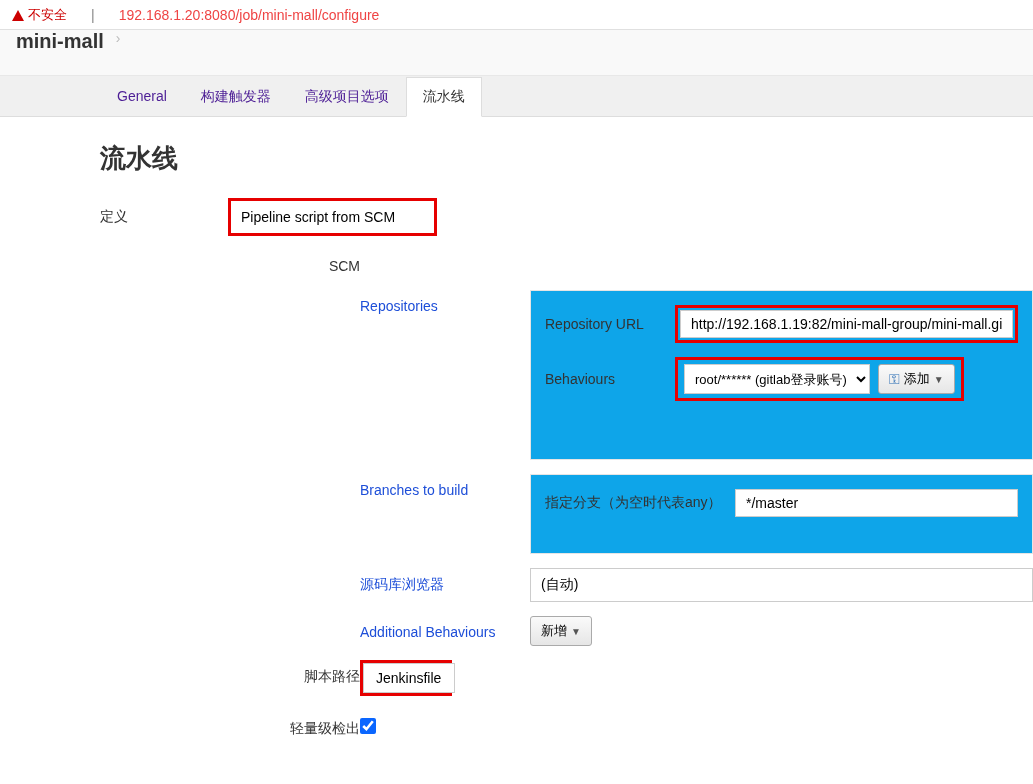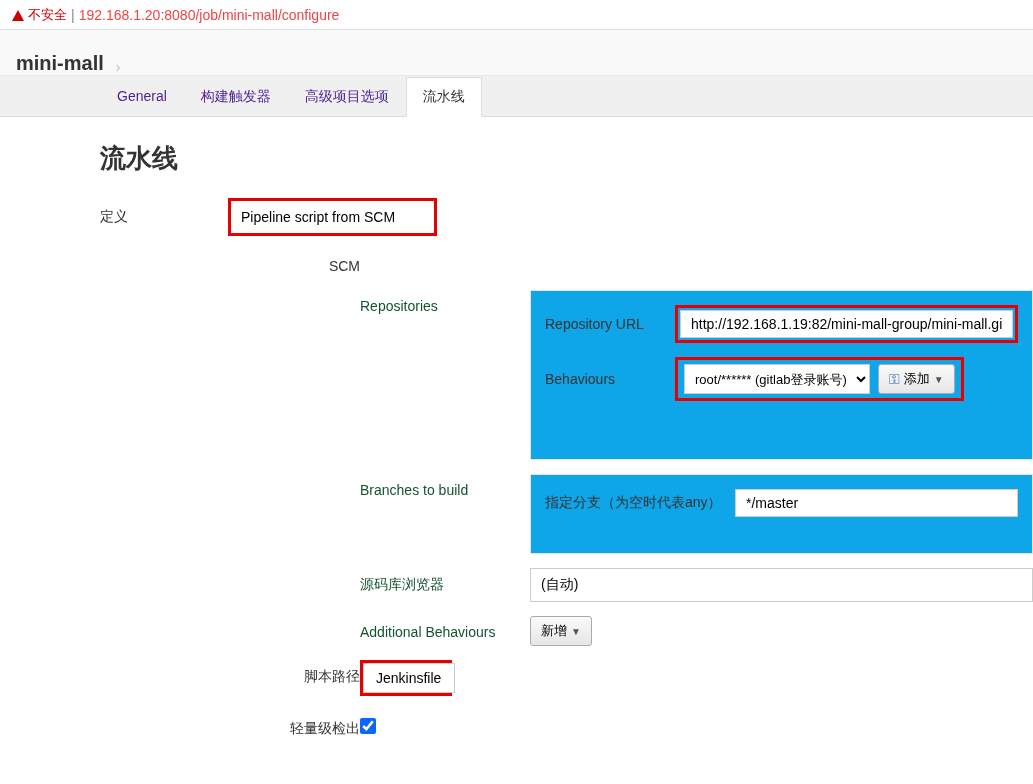--- a/index.html
+++ b/index.html
@@ -1,23 +1,23 @@
 <!DOCTYPE html>
 <html><head>
 <meta charset="utf-8">
 <style>
 * { box-sizing: border-box; margin: 0; padding: 0; font-family: Arial, "Microsoft YaHei", sans-serif; }
 body { background: #fff; font-size: 14px; color: #333; }
 
-.url-bar { height: 30px; border-bottom: 1px solid #e0e0e0; display: flex; align-items: center; padding: 0 12px; gap: 4px; background: #fff; }
+.url-bar { height: 30px; border-bottom: 1px solid #e0e0e0; display: flex; align-items: center; padding: 0 12px; gap: 24px; background: #fff; }
 .insecure { color: #cc0000; font-size: 13px; display: flex; align-items: center; gap: 4px; }
 .url-sep { color: #888; }
 .url { color: #ef4444; font-size: 14px; }
 
-.page-header { height: 46px; display: flex; align-items: flex-end; padding: 0 16px; background: #f9f9f9; border-bottom: 1px solid #e8e8e8; }
+.page-header { height: 46px; display: flex; align-items: flex-start; padding: 0 16px; background: #f9f9f9; border-bottom: 1px solid #e8e8e8; }
 .page-title a { color: #333; text-decoration: none; font-size: 20px; font-weight: bold; }
 .bc-arrow { color: #bbb; margin-left: 12px; font-size: 14px; }
 
 .tabs-bar { background: #f0f0f0; border-bottom: 1px solid #ddd; display: flex; padding-left: 100px; }
 .tab { padding: 10px 16px; color: #4c1d95; cursor: pointer; border: 1px solid transparent; border-bottom: none; position: relative; top: 1px; }
 .tab.active { background: #fff; color: #333; border-color: #ddd; border-bottom: 1px solid #fff; }
 
 .content { padding: 24px 0 20px 100px; }
 h2.section { font-size: 26px; font-weight: bold; margin-bottom: 24px; }
 
@@ -28,21 +28,21 @@
 .select-full, .text-input { width: 100%; height: 34px; border: 1px solid #ccc; padding: 0 10px; font-size: 14px; background: #fff; }
 .text-input { outline: none; }
 
 .highlight-red { outline: 3px solid #e60000; outline-offset: -1px; }
 
 .nested { margin-left: 130px; }
 .nested .form-label { width: 130px; text-align: right; }
 
 .scm-panel { margin-left: 130px; }
 .scm-row { display: flex; align-items: flex-start; margin-bottom: 14px; }
-.scm-row .scm-label { width: 170px; padding-top: 8px; color: #14532d; }
+.scm-row .scm-label { width: 170px; padding-top: 8px; color: #1d4ed8; }
 .scm-row .scm-body { flex: 1; }
 
 .grey-box { background: #0ea5e9; border: 1px solid #e5e5e5; padding: 14px; min-height: 60px; flex: 1; }
 
 .field-pair { display: flex; align-items: center; gap: 10px; margin-bottom: 14px; }
 .field-pair .fp-label { width: 120px; text-align: left; }
 .field-pair .fp-ctrl { flex: 1; display: flex; gap: 8px; align-items: center; }
 
 .btn { height: 30px; border: 1px solid #aaa; background: linear-gradient(#fafafa,#e6e6e6); padding: 0 10px; cursor: pointer; display: inline-flex; align-items: center; gap: 4px; font-size: 13px; border-radius: 3px; }
 .btn .caret { font-size: 10px; color: #555; }

